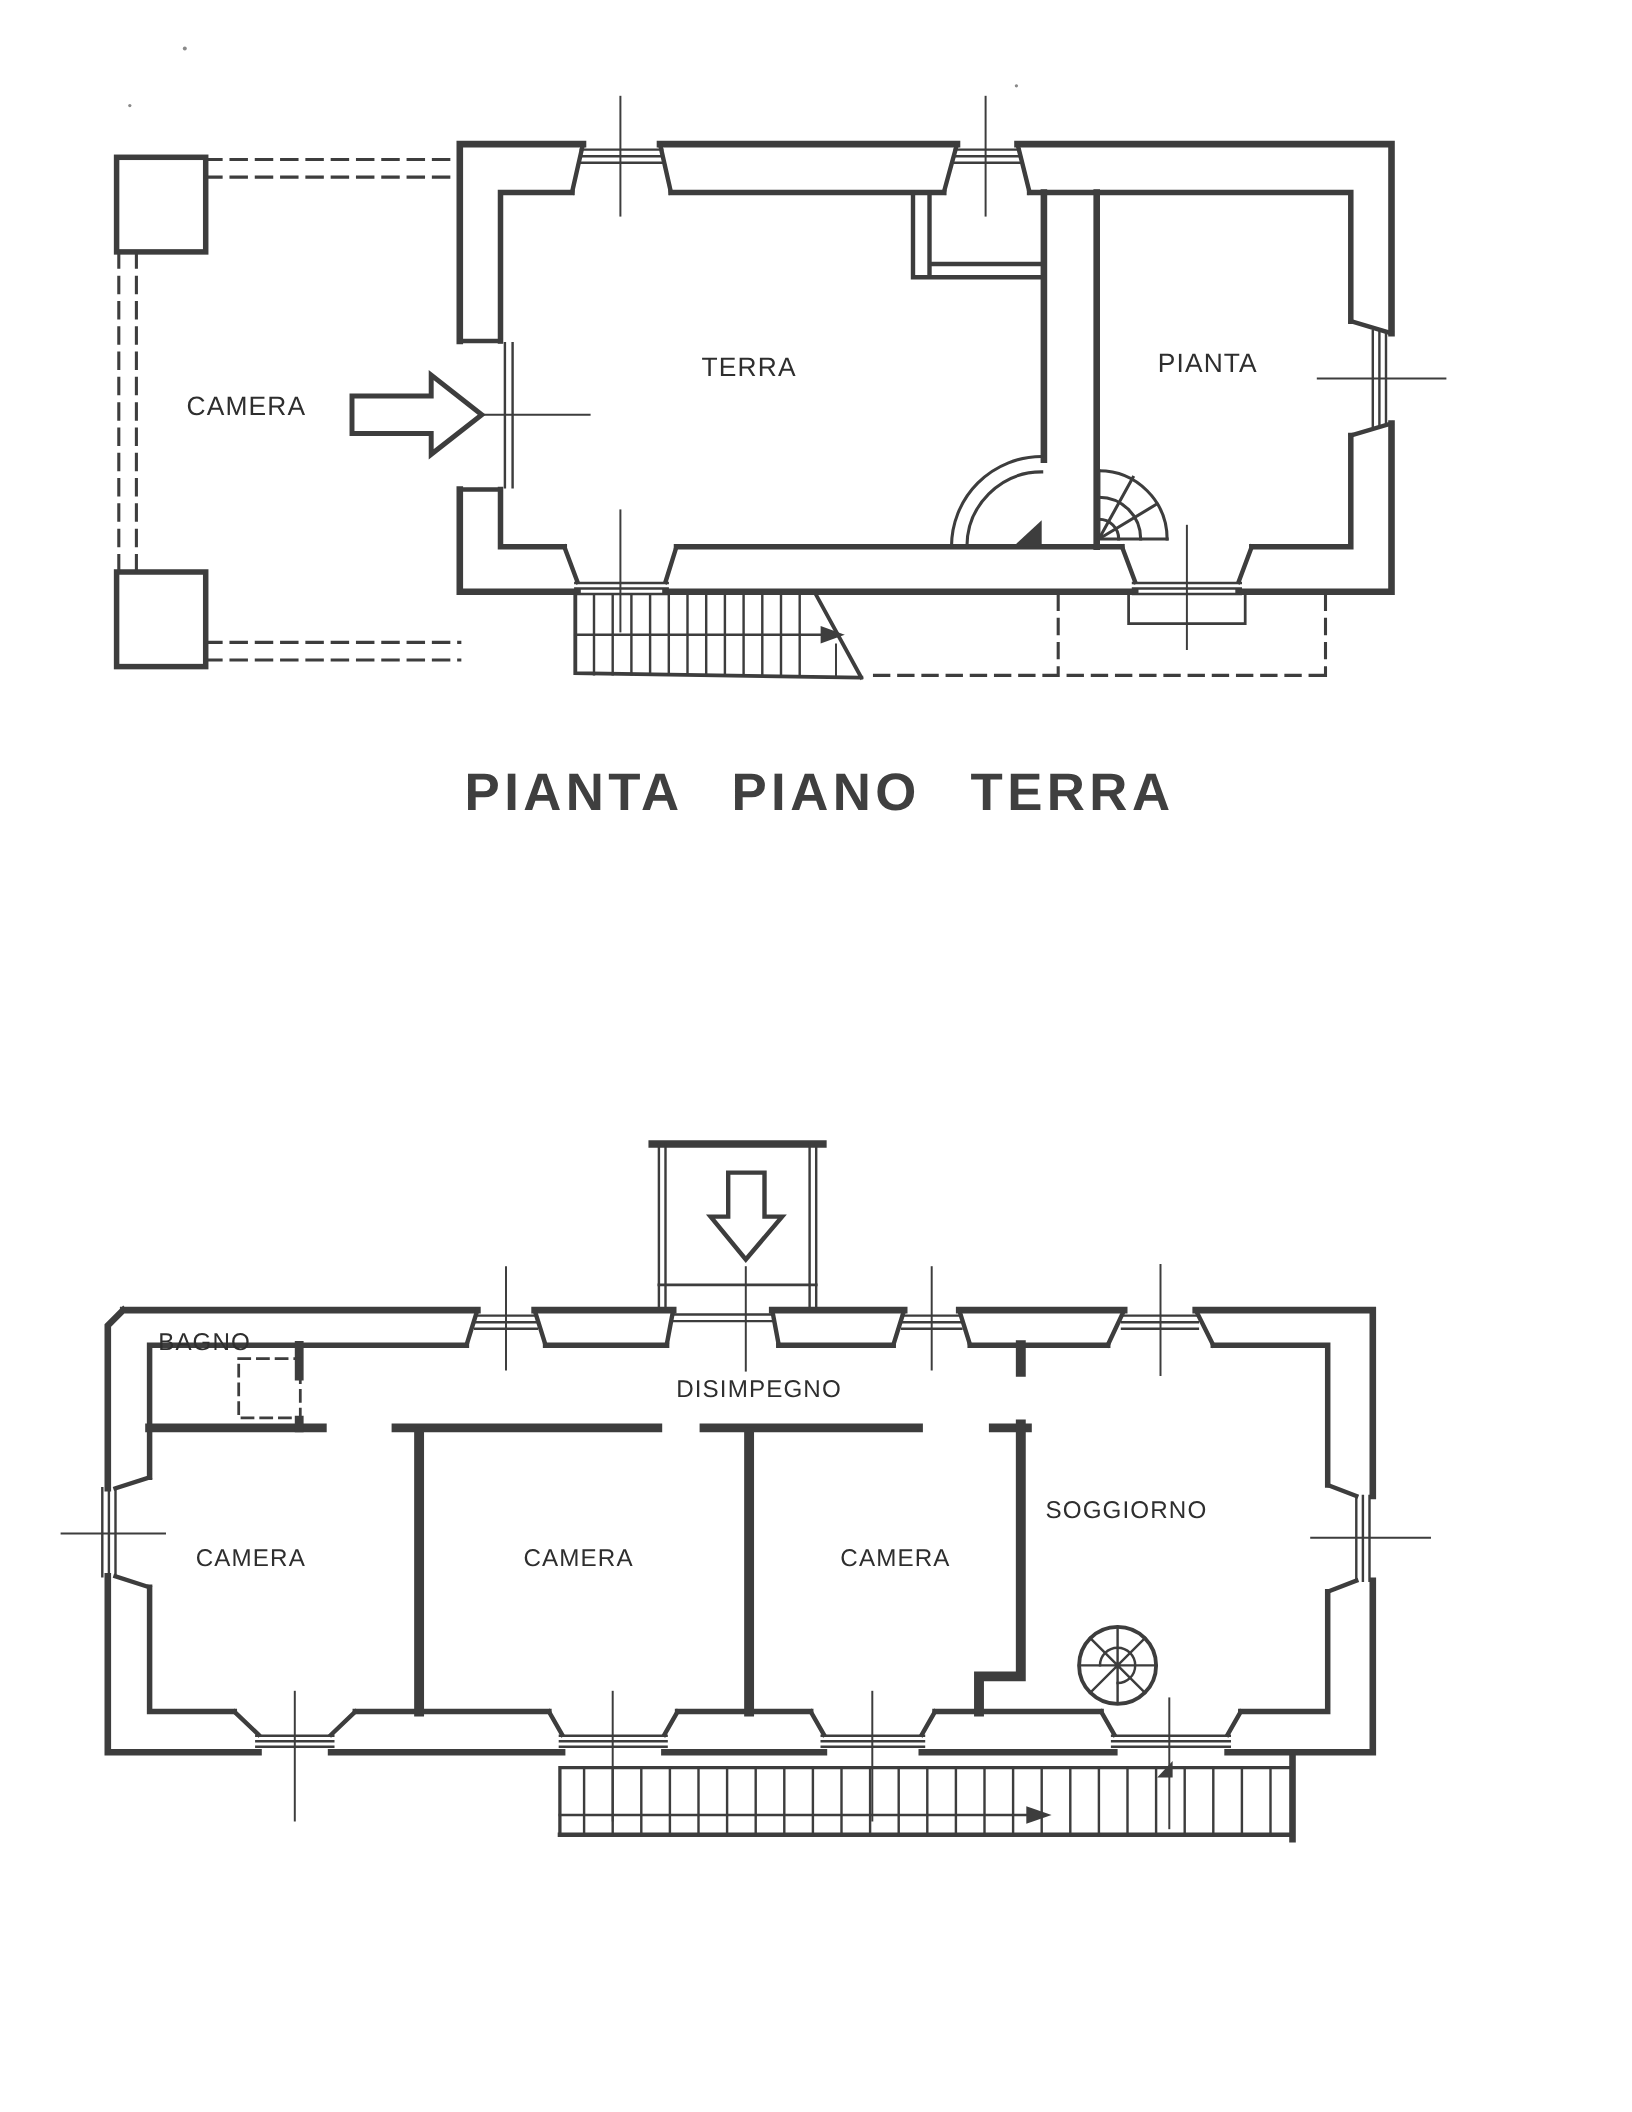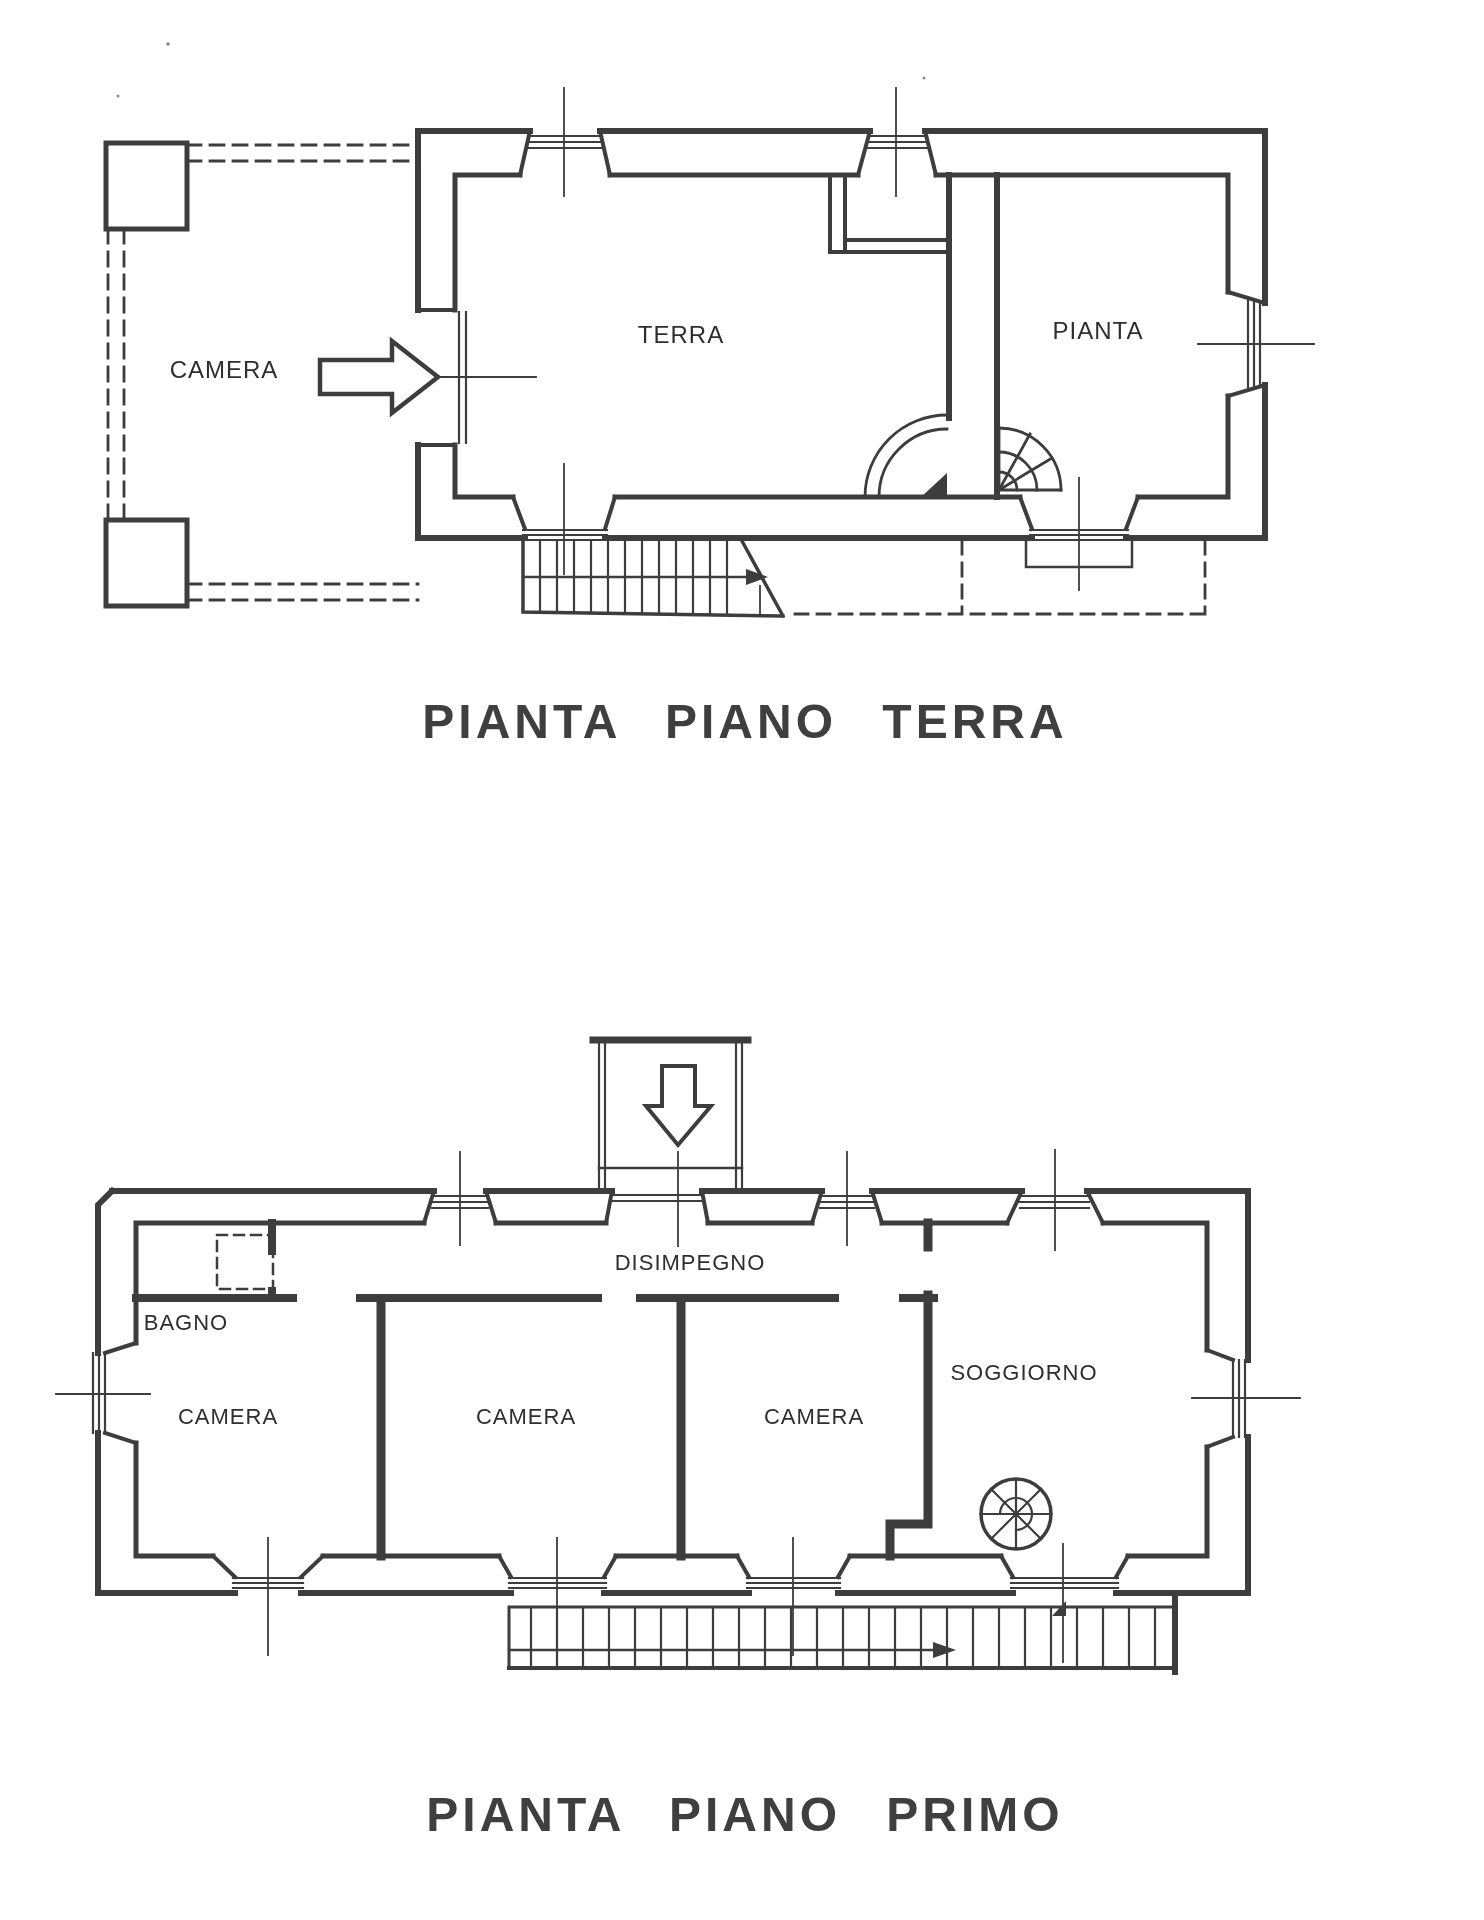--- a/index.html
+++ b/index.html
@@ -203,23 +203,22 @@
         <circle cx="118" cy="96" r="1.5"></circle>
         <circle cx="924" cy="78" r="1.5"></circle>
       </g>
     </g>
   </svg>
 
   <div class="room-label" style="left:224px;top:370px">CAMERA</div>
   <div class="room-label" style="left:681px;top:335px">TERRA</div>
   <div class="room-label" style="left:1098px;top:331px">PIANTA</div>
 
-  <div class="room-label small" style="left:186px;top:1323px">BAGNO</div>
+  <div class="room-label small" style="left:186px;top:1220px">BAGNO</div>
   <div class="room-label small" style="left:690px;top:1263px">DISIMPEGNO</div>
   <div class="room-label small" style="left:228px;top:1417px">CAMERA</div>
   <div class="room-label small" style="left:526px;top:1417px">CAMERA</div>
   <div class="room-label small" style="left:814px;top:1417px">CAMERA</div>
   <div class="room-label small" style="left:1024px;top:1373px">SOGGIORNO</div>
 
   <div class="plan-title" style="left:745px;top:721px">PIANTA PIANO TERRA</div>
-  <div class="plan-title" style="left:745px;top:1814px">PIANTA PIANO PRIMO</div>
 
 </div>
 
 </body></html>

